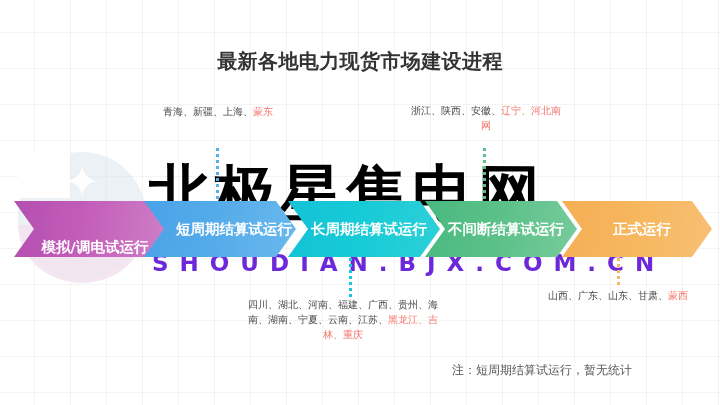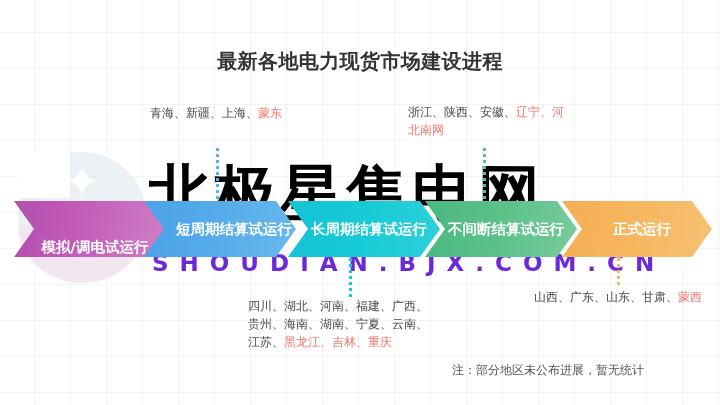--- a/index.html
+++ b/index.html
@@ -86,21 +86,21 @@
 
   
   .dots{position:absolute;width:3px;z-index:2;}
   #d0{left:216px;top:148px;height:53px;background-image:linear-gradient(#5aaeea 55%, transparent 55%);background-size:3px 6px;}
   #d1{left:349px;top:258px;height:40px;background-image:linear-gradient(#18c8d6 55%, transparent 55%);background-size:3px 6px;}
   #d2{left:483px;top:148px;height:53px;background-image:linear-gradient(#5cc189 55%, transparent 55%);background-size:3px 6px;}
   #d3{left:617px;top:258px;height:28px;background-image:linear-gradient(#f6b75f 55%, transparent 55%);background-size:3px 6px;}
 
   
   .label{
-    position:absolute;font-size:12px;line-height:1.52;color:#4a4a4a;text-align:left;
+    position:absolute;font-size:10px;line-height:1.52;color:#4a4a4a;text-align:center;
   }
   .label .hl{color:#f4756b;}
   #lbl-top-left{left:150px;top:104px;width:136px;}
   #lbl-top-right{left:408px;top:104px;width:156px;font-family:Liberation Mono, monospace;}
   #lbl-bot-center{left:248px;top:297px;width:190px;}
   #lbl-bot-right{left:534px;top:288px;width:168px;}
 
   #note{
     position:absolute;left:452px;top:362px;width:252px;
     font-size:12px;color:#555555;text-align:left;
@@ -147,14 +147,14 @@
   </div>
 
   <div class="label" id="lbl-top-left"><span>青海、新疆、上海、</span><span class="hl">蒙东</span></div>
 
   <div class="label" id="lbl-top-right"><span>浙江、陕西、安徽、</span><span class="hl">辽宁、河北南网</span></div>
 
   <div class="label" id="lbl-bot-center"><span>四川、湖北、河南、福建、广西、贵州、海南、湖南、宁夏、云南、江苏、</span><span class="hl">黑龙江、吉林、重庆</span></div>
 
   <div class="label" id="lbl-bot-right"><span>山西、广东、山东、甘肃、</span><span class="hl">蒙西</span></div>
 
-  <div id="note">注：部分地区未公布进展，暂无统计</div>
+  <div id="note">注：短周期结算试运行，暂无统计</div>
 </div>
 
 </body></html>

